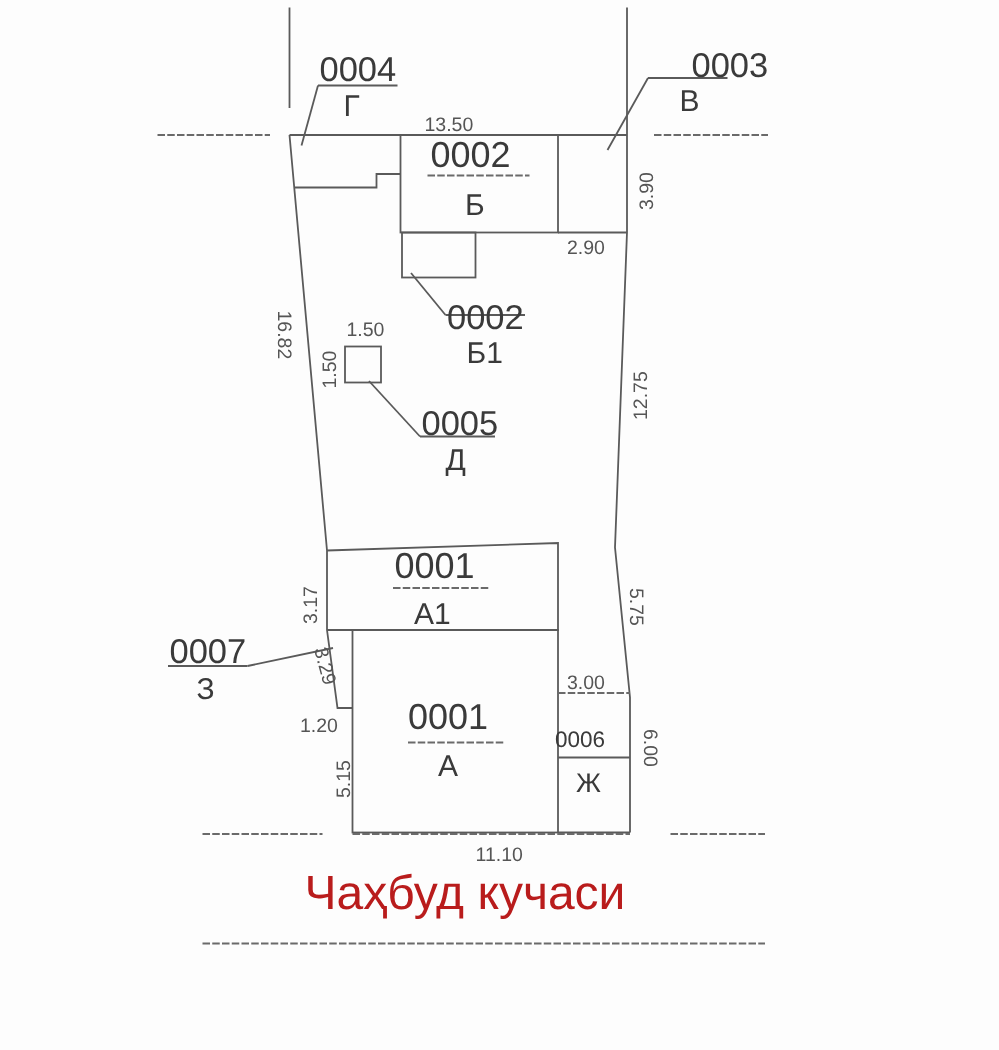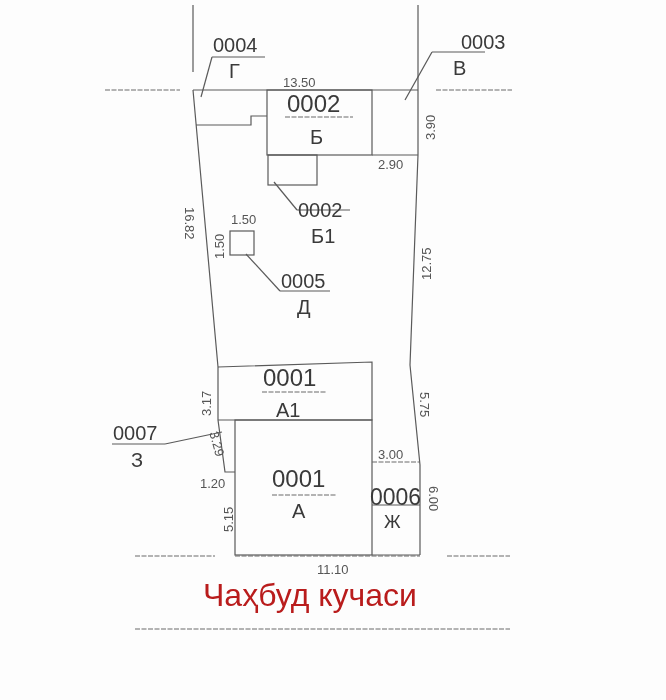--- a/index.html
+++ b/index.html
@@ -2,21 +2,21 @@
 <html><head>
 <meta charset="utf-8">
 <style>
   html, body { margin: 0; padding: 0; background: #fdfdfd; }
   body { width: 666px; height: 700px; position: relative; overflow: hidden;
          font-family: "Liberation Sans", sans-serif; color: #3a3a3a; }
   svg { position: absolute; left: 0; top: 0; }
   .ln { stroke: #5a5a5a; stroke-width: 1.2; fill: none; }
   .dash { stroke: #6a6a6a; stroke-width: 1.2; stroke-dasharray: 5 1.5; fill: none; }
   .lbl { position: absolute; white-space: nowrap; line-height: 1; }
-  .num { font-size: 20px; color: #3a3a3a; }
+  .num { font-size: 23px; color: #3a3a3a; }
   .letter { font-size: 20px; color: #3a3a3a; }
   .bignum { font-size: 24px; color: #3a3a3a; }
   .dim { font-size: 13px; color: #555; }
   .vert { transform-origin: left top; }
   .street { font-size: 32px; color: #b91c1c; }
 </style>
 </head>
 <body>
 
 <svg width="666" height="700" viewBox="0 0 666 700">
@@ -108,20 +108,20 @@
 
 <div class="lbl dim vert" style="left:220px;top:430px;transform:rotate(75deg);">3.29</div>
 <div class="lbl dim" style="left:200px;top:477px;">1.20</div>
 <div class="lbl dim vert" style="left:222px;top:532px;transform:rotate(-90deg);">5.15</div>
 
 <div class="lbl dim" style="left:378px;top:448px;">3.00</div>
 
 <div class="lbl bignum" style="left:272px;top:467px;">0001</div>
 <div class="lbl letter" style="left:292px;top:501px;">А</div>
 
-<div class="lbl num" style="left:370px;top:486px;font-size:23px;">0006</div>
+<div class="lbl num" style="left:370px;top:486px;font-size:15px;">0006</div>
 <div class="lbl letter" style="left:384px;top:513px;font-size:18px;">Ж</div>
 
 <div class="lbl dim vert" style="left:440px;top:486px;transform:rotate(90deg);">6.00</div>
 
 <div class="lbl dim" style="left:305px;top:563px;margin-left:12px;">11.10</div>
 
 <div class="lbl street" style="left:203px;top:579px;">Чаҳбуд кучаси</div>
 
 </body></html>

